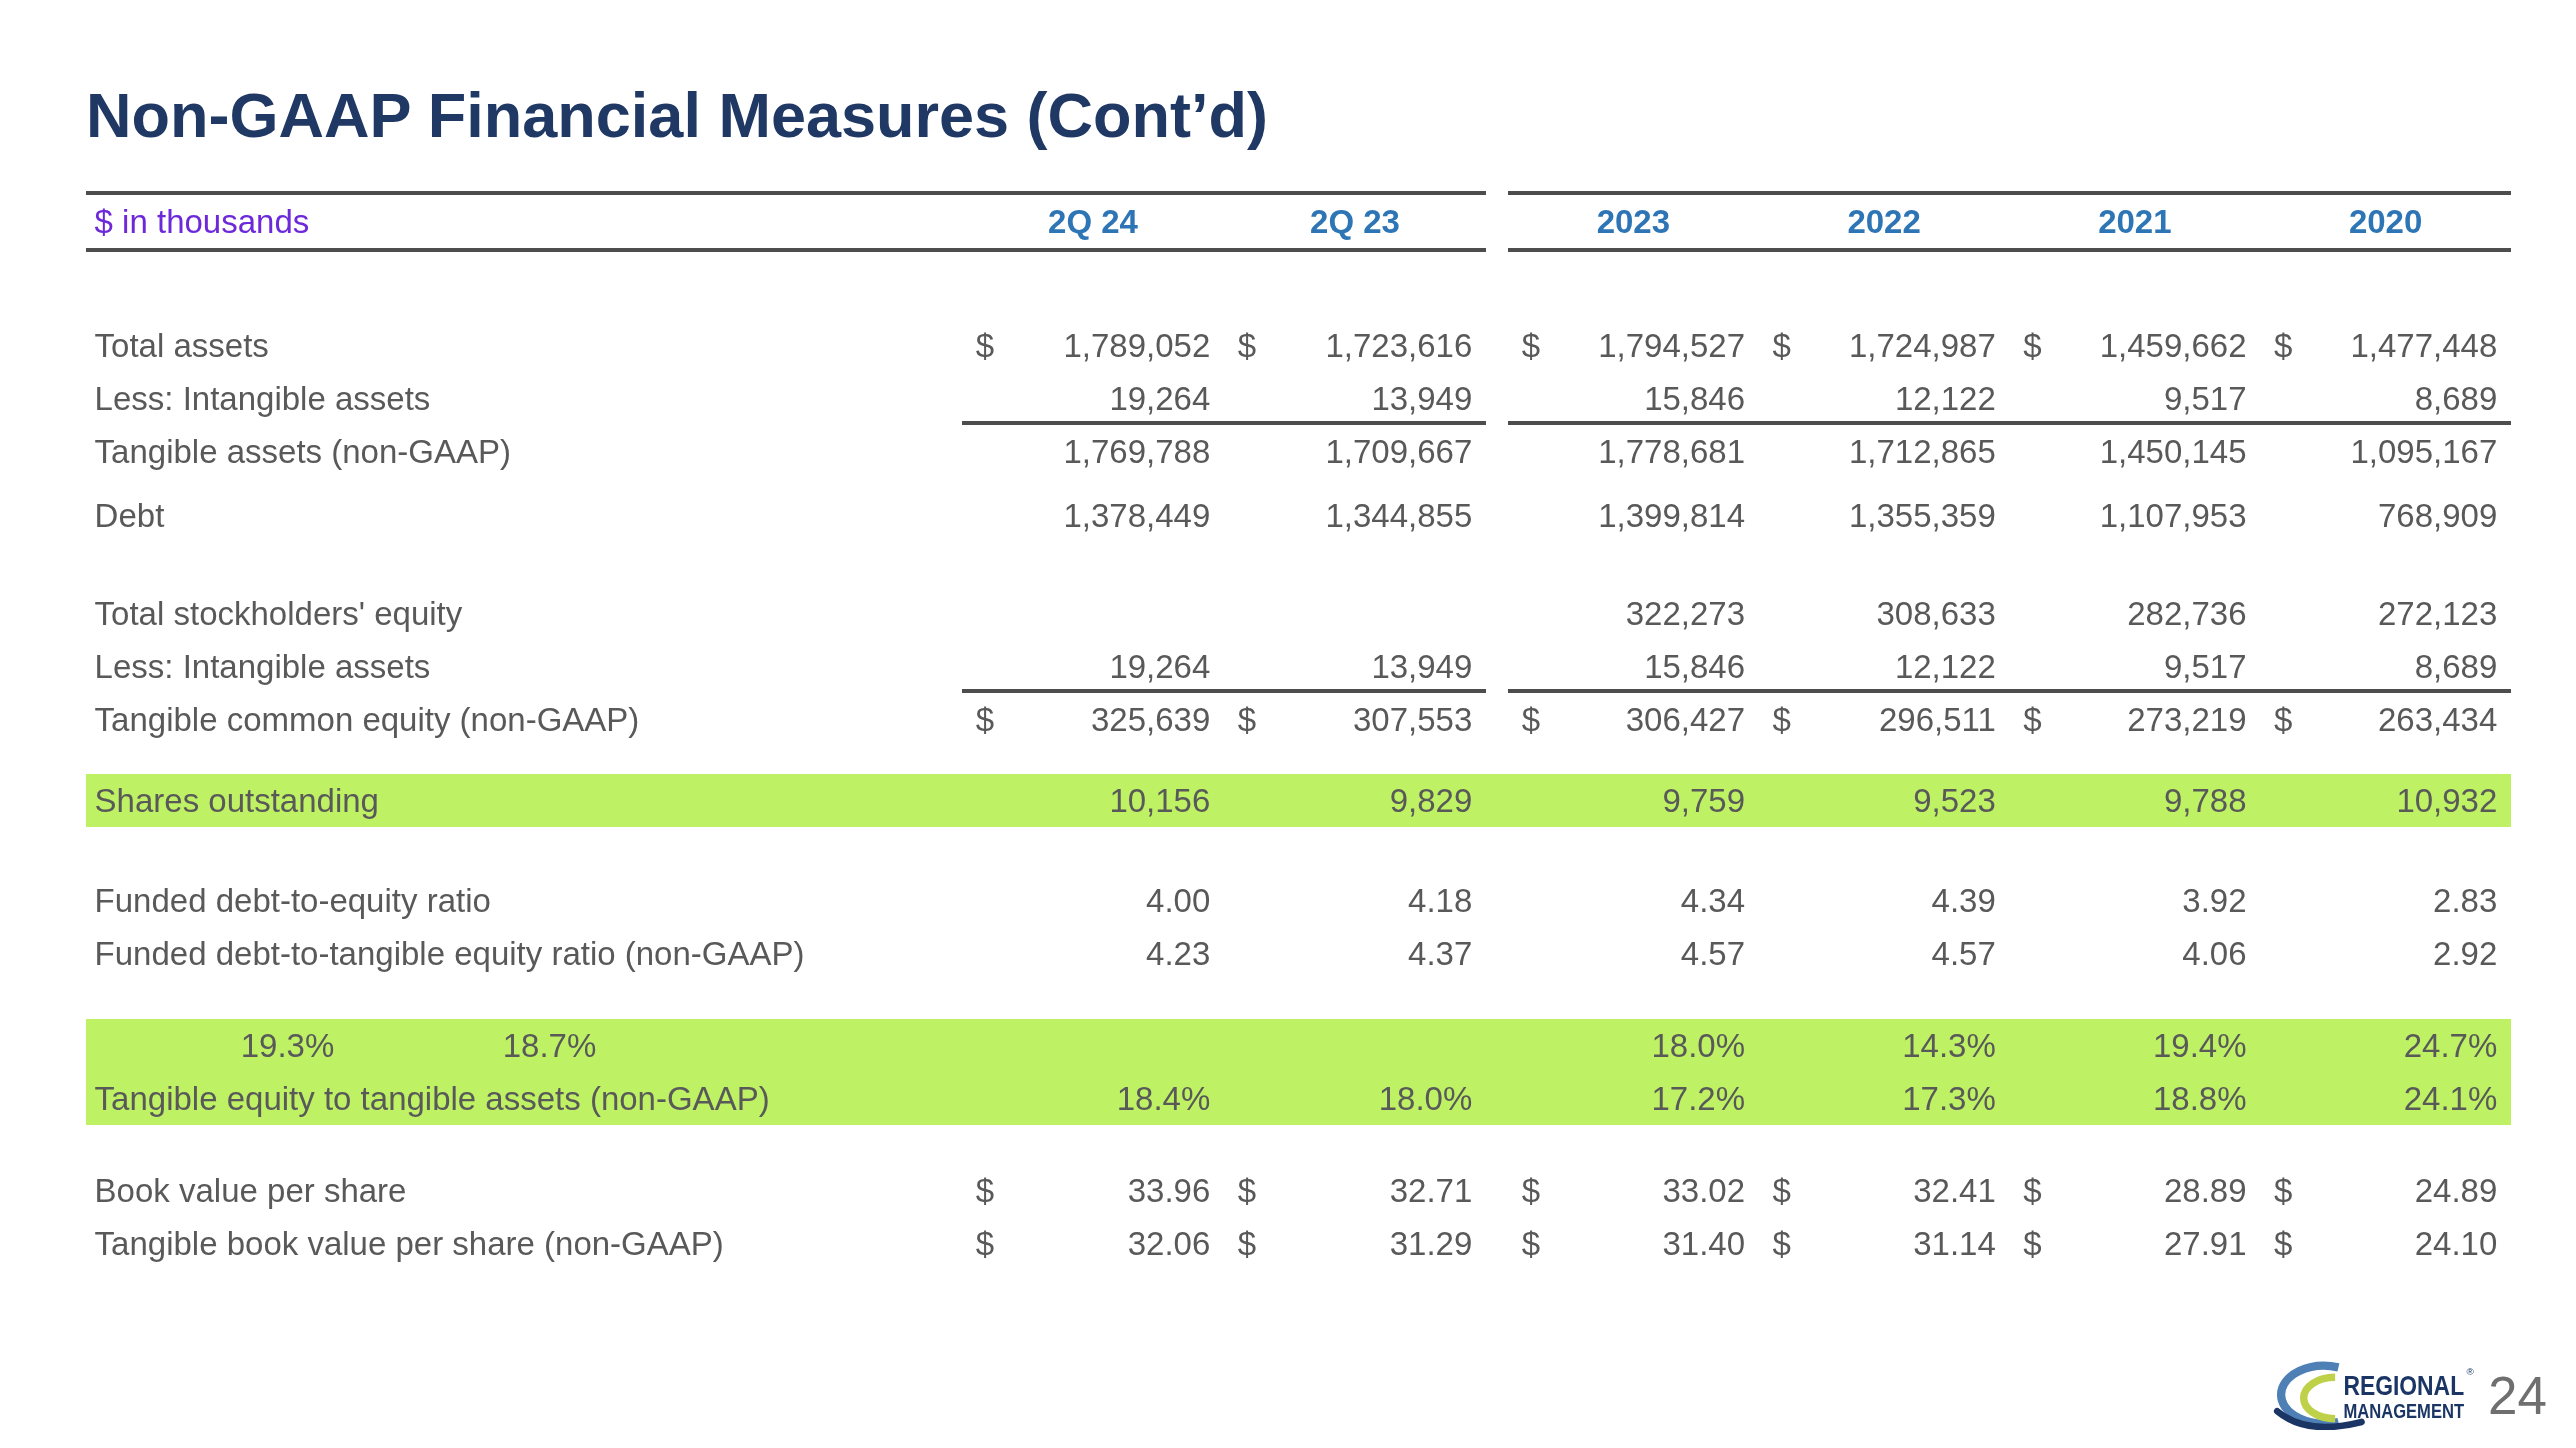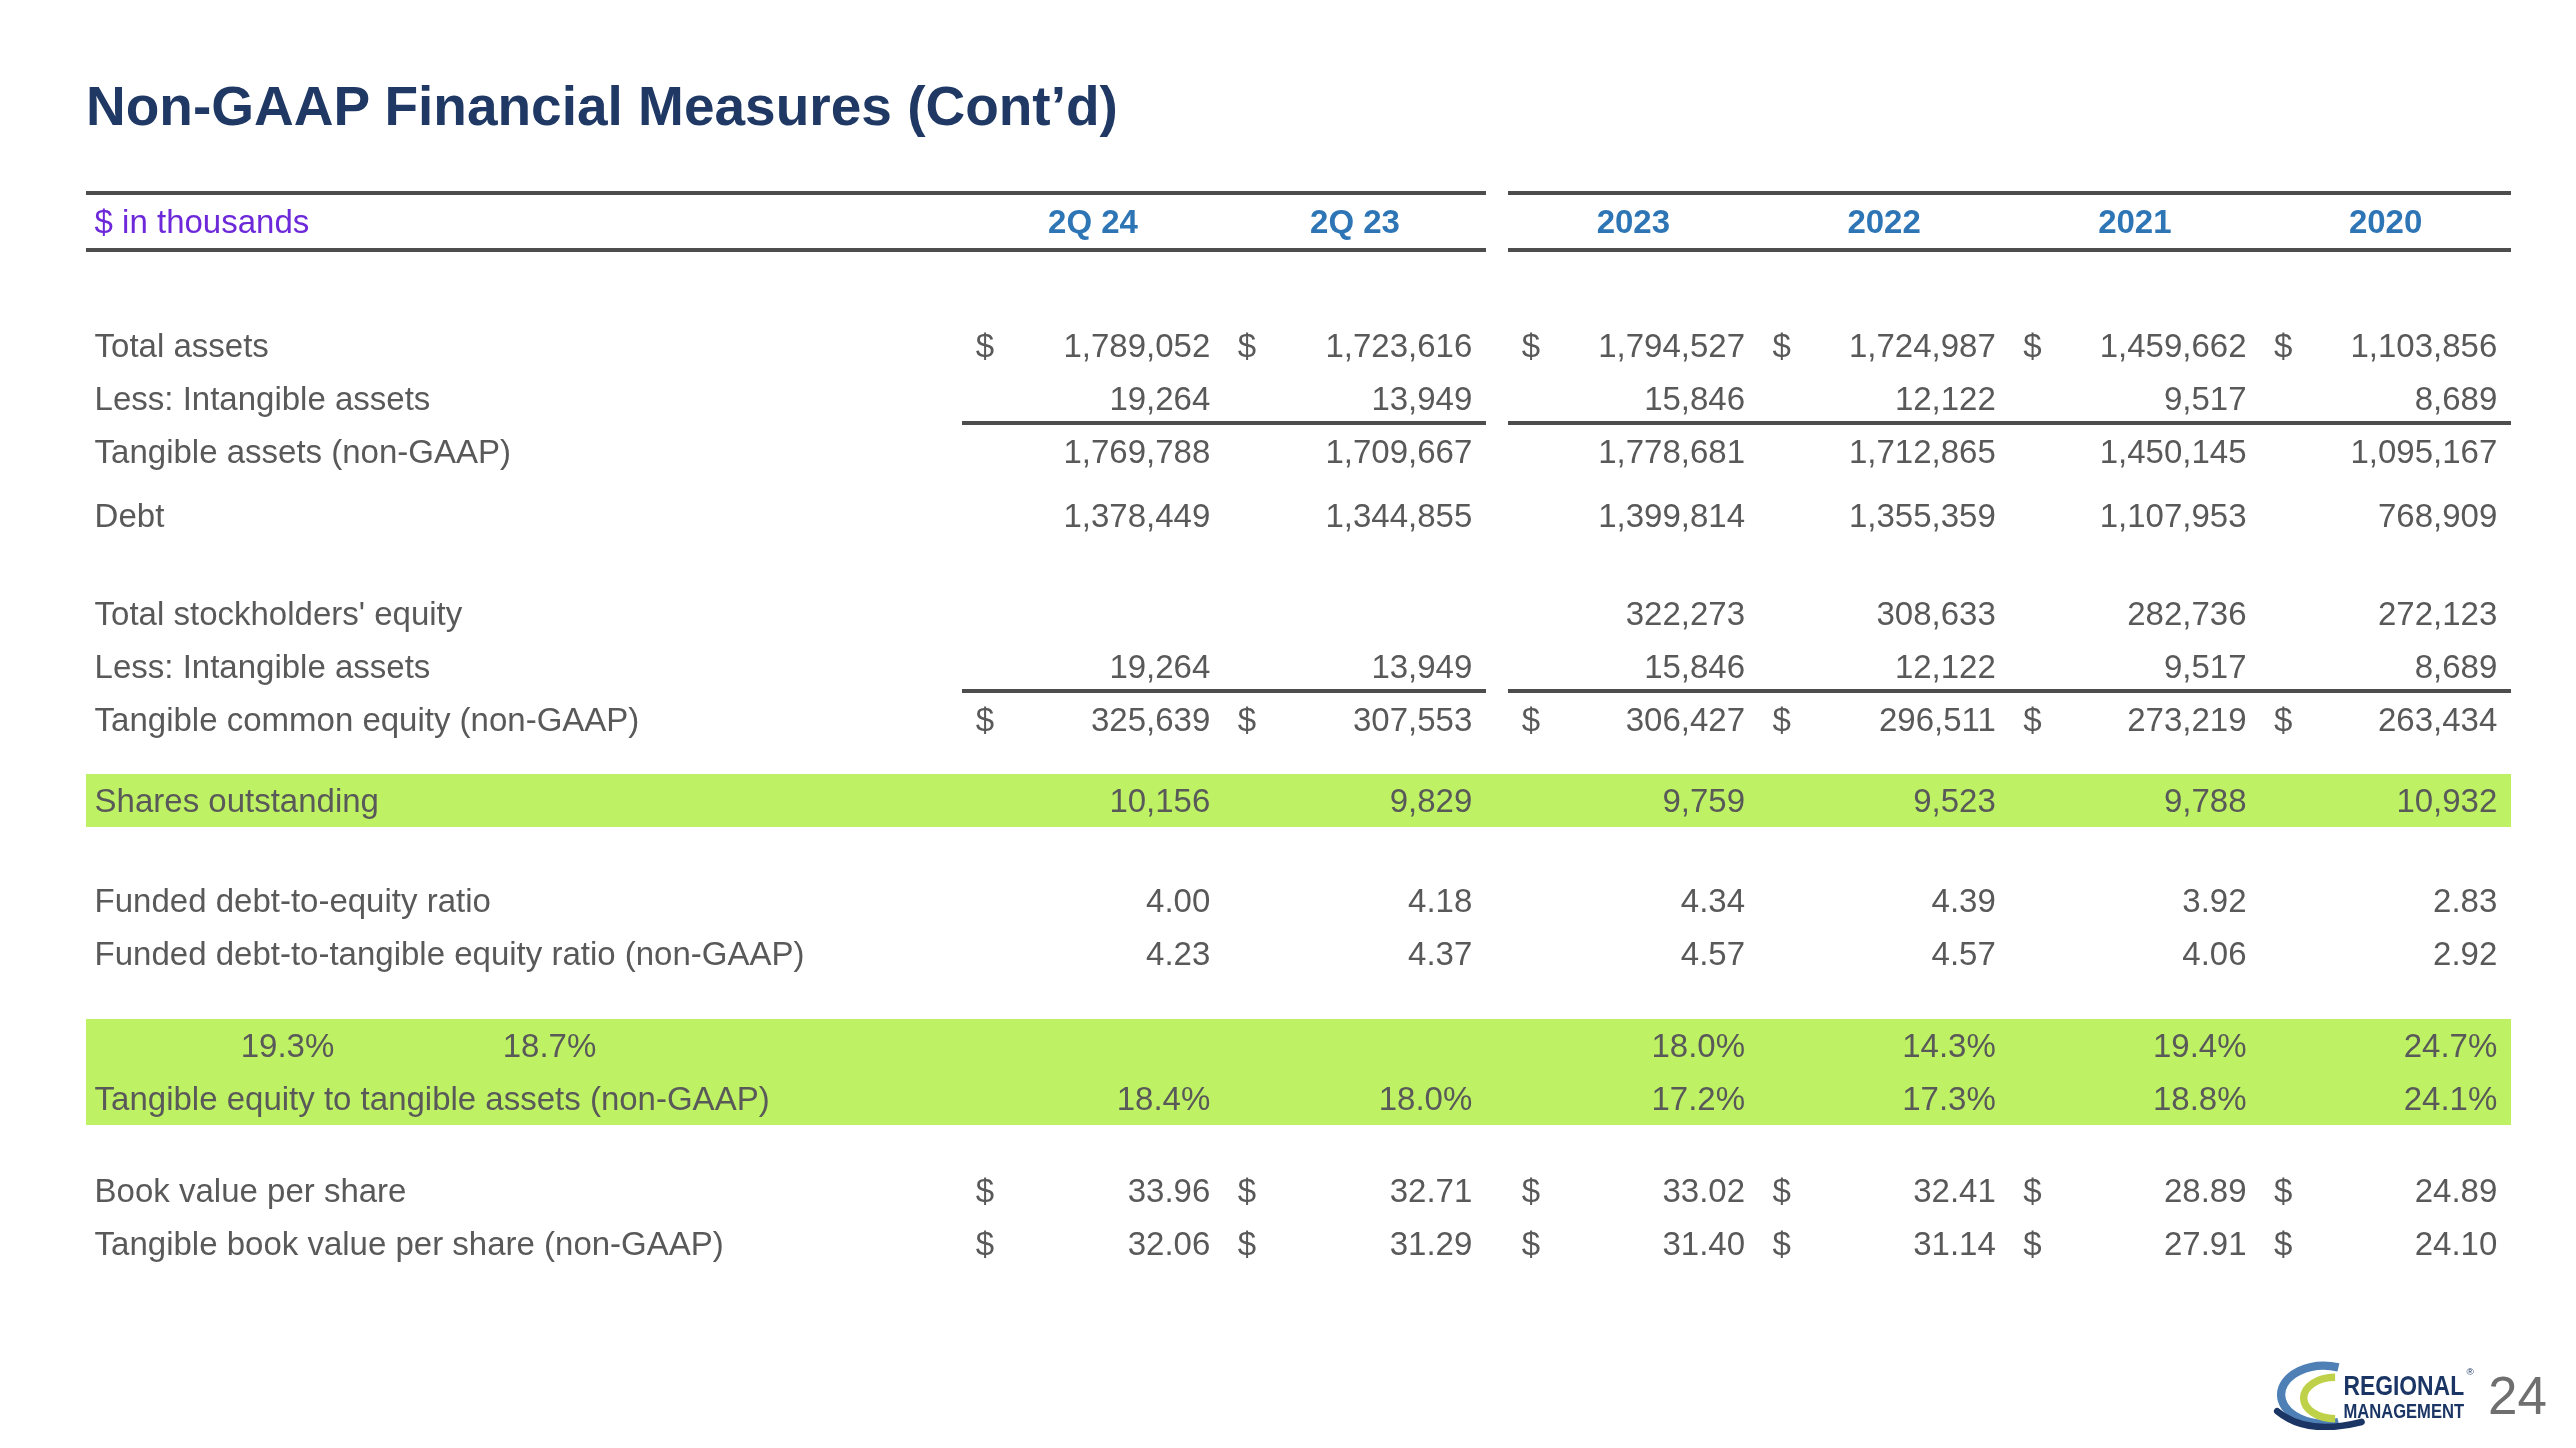--- a/index.html
+++ b/index.html
@@ -2,21 +2,21 @@
 <html style="font-size:13.7px"><head>
 <meta charset="utf-8">
 <style>
   html,body{margin:0;padding:0;}
   body{
     width:2576px;height:1449px;position:relative;background:#ffffff;
     font-family:"Liberation Sans",sans-serif;color:#595959;overflow:hidden;
   }
   .slide-title{
     position:absolute;left:86px;top:39px;
-    font-size:55px;font-weight:bold;color:#1F3864;line-height:1.1;white-space:nowrap;
+    font-size:63px;font-weight:bold;color:#1F3864;line-height:1.1;white-space:nowrap;
   }
   .fin-table{position:absolute;left:86px;top:191px;width:2425px;}
   
   .thead{display:flex;}
   .hA{width:1400px;display:flex;height:53px;border-top:4.3px solid #4D4D4D;border-bottom:4.3px solid #4D4D4D;}
   .hGap{width:22px;}
   .hB{width:1003px;display:flex;height:53px;border-top:4.3px solid #4D4D4D;border-bottom:4.3px solid #4D4D4D;}
   .hLabel{width:876px;font-size:33px;line-height:53px;color:#6d28d9;padding-left:8.6px;box-sizing:border-box;}
   .hA .hCol{width:262px;}
   .hB .hCol{width:251px;}
@@ -73,21 +73,21 @@
         </div>
         <div class="gapcol"></div>
         <div class="blockB">
           <div class="sign">$</div>
           <div class="val">1,794,527</div>
           <div class="sign">$</div>
           <div class="val">1,724,987</div>
           <div class="sign">$</div>
           <div class="val">1,459,662</div>
           <div class="sign">$</div>
-          <div class="val">1,103,856</div>
+          <div class="val">1,477,448</div>
         </div>
       </div>
       <div class="row">
         <div class="blockA">
           <div class="label">Less: Intangible assets</div>
           <div class="numsA rule">
             <div class="sign"></div>
             <div class="val">19,264</div>
             <div class="sign"></div>
             <div class="val">13,949</div>

